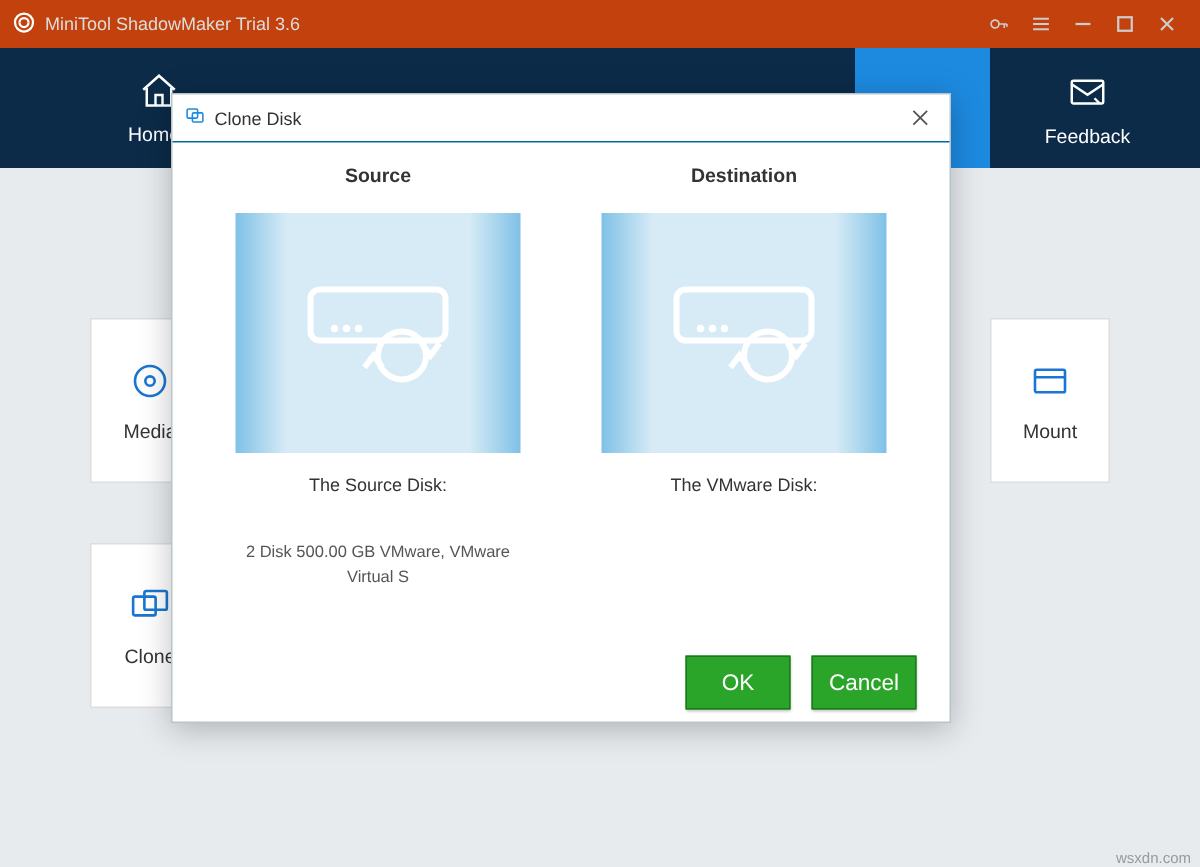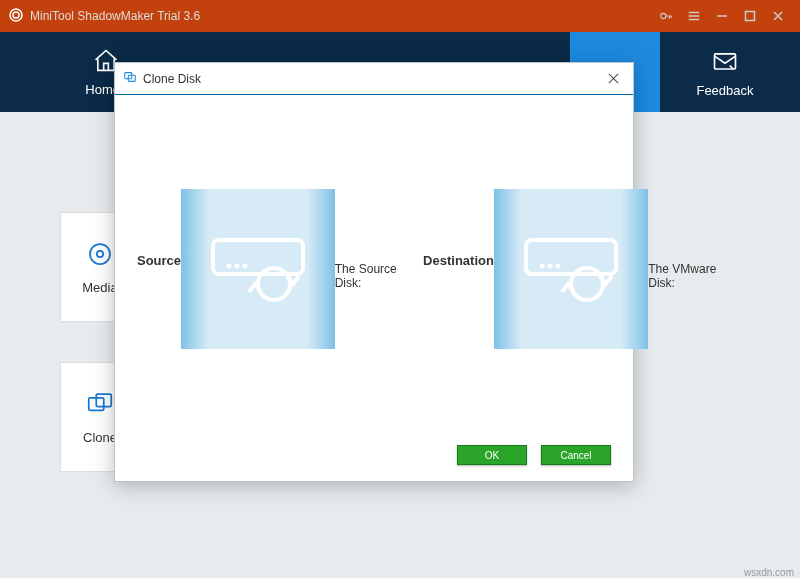--- a/index.html
+++ b/index.html
@@ -53,36 +53,36 @@
     display:flex; flex-direction:column;
   }
   .dialog-titlebar {
     height:32px; border-bottom:1px solid #0369a1; display:flex; align-items:center;
     padding:0 8px; font-size:12px; color:#333;
   }
   .dialog-titlebar .dt-spacer { flex:1; }
   .dialog-titlebar .close { width:24px; height:24px; display:flex; align-items:center; justify-content:center; cursor:pointer; color:#555; }
 
   .dialog-body { flex:1; display:flex; padding: 14px 22px 0 22px; gap:14px; }
-  .col { flex:1; display:flex; flex-direction:row; align-items:center; }
+  .col { flex:1; display:flex; flex-direction:column; align-items:center; }
   .col-head { font-weight:600; font-size:13px; color:#333; margin-bottom:18px; }
   .disk-tile {
     width:190px; height:160px; position:relative; cursor:pointer;
     display:flex; align-items:center; justify-content:center;
     background: linear-gradient(to right, #7fc1e6 0%, #d7ebf6 18%, #d7ebf6 82%, #7fc1e6 100%);
   }
   .disk-label { font-weight:400; font-size:12px; color:#333; margin-top:14px; }
   .disk-desc { font-size:11px; color:#555; text-align:center; margin-top:30px; line-height:1.5; width:190px; }
 
   .dialog-footer {
     height:52px; display:flex; align-items:center; justify-content:flex-end; gap:14px; padding:0 22px;
   }
   .btn {
-    min-width:70px; height:20px; border:1px solid #1a7a1a; background:#2aa52a;
-    color:#fff; font-size:10px; display:flex; align-items:center; justify-content:center;
+    min-width:70px; height:36px; border:1px solid #1a7a1a; background:#2aa52a;
+    color:#fff; font-size:15px; display:flex; align-items:center; justify-content:center;
     cursor:pointer; box-shadow: 0 1px 2px rgba(0,0,0,0.3);
   }
 
   .watermark { position:absolute; right:6px; bottom:0; font-size:10px; color:#999; }
 </style>
 </head>
 <body>
 
 <div class="app">
 
@@ -151,20 +151,29 @@
   <div class="main">
 
     <div class="bg-card" style="left:60px; top:100px; width:80px; height:110px;">
       <span class="outline-icon">
         <svg width="30" height="30" viewBox="0 0 24 24">
             <circle cx="12" cy="12" r="8" fill="none" stroke="#1976d2" stroke-width="1.4"></circle>
             <circle cx="12" cy="12" r="2.5" fill="none" stroke="#1976d2" stroke-width="1.4"></circle>
           </svg>
       </span>
       <span>Media</span>
+    </div>
+    <div class="bg-card" style="right:60px; top:100px; width:80px; height:110px;">
+      <span class="outline-icon">
+        <svg width="30" height="30" viewBox="0 0 24 24">
+            <rect x="4" y="6" width="16" height="12" rx="1" fill="none" stroke="#1976d2" stroke-width="1.4"></rect>
+            <path d="M4 10 H20" stroke="#1976d2" stroke-width="1.4"></path>
+          </svg>
+      </span>
+      <span>Mount</span>
     </div>
     <div class="bg-card" style="left:60px; top:250px; width:80px; height:110px;">
       <span class="outline-icon">
         <svg width="30" height="30" viewBox="0 0 24 24">
             <rect x="3" y="7" width="12" height="10" rx="1" fill="none" stroke="#1976d2" stroke-width="1.4"></rect>
             <rect x="9" y="4" width="12" height="10" rx="1" fill="none" stroke="#1976d2" stroke-width="1.4"></rect>
           </svg>
       </span>
       <span>Clone</span>
     </div>
@@ -198,20 +207,21 @@
                 <circle cx="34" cy="44" r="2.5" fill="#fff"></circle>
                 <circle cx="42" cy="44" r="2.5" fill="#fff"></circle>
               <path d="M55 62 A16 16 0 1 1 87 62" fill="none" stroke="#fff" stroke-width="4"></path>
               <path d="M87 62 A16 16 0 1 1 55 62" fill="none" stroke="#fff" stroke-width="4"></path>
               <path d="M84 54 L90 62 L96 54" fill="none" stroke="#fff" stroke-width="4"></path>
               <path d="M58 70 L52 62 L46 70" fill="none" stroke="#fff" stroke-width="4"></path>
             </svg>
           </span>
         </div>
         <div class="disk-label">The Source Disk:</div>
+        <div class="disk-desc">2 Disk 500.00 GB VMware, VMware Virtual S</div>
       </div>
 
       <div class="col">
         <div class="col-head">Destination</div>
         <div class="disk-tile">
           <span>
             <svg width="110" height="90" viewBox="0 0 110 90">
               <rect x="10" y="18" width="90" height="34" rx="6" fill="none" stroke="#fff" stroke-width="4"></rect>
               <circle cx="26" cy="44" r="2.5" fill="#fff"></circle>
                 <circle cx="34" cy="44" r="2.5" fill="#fff"></circle>

